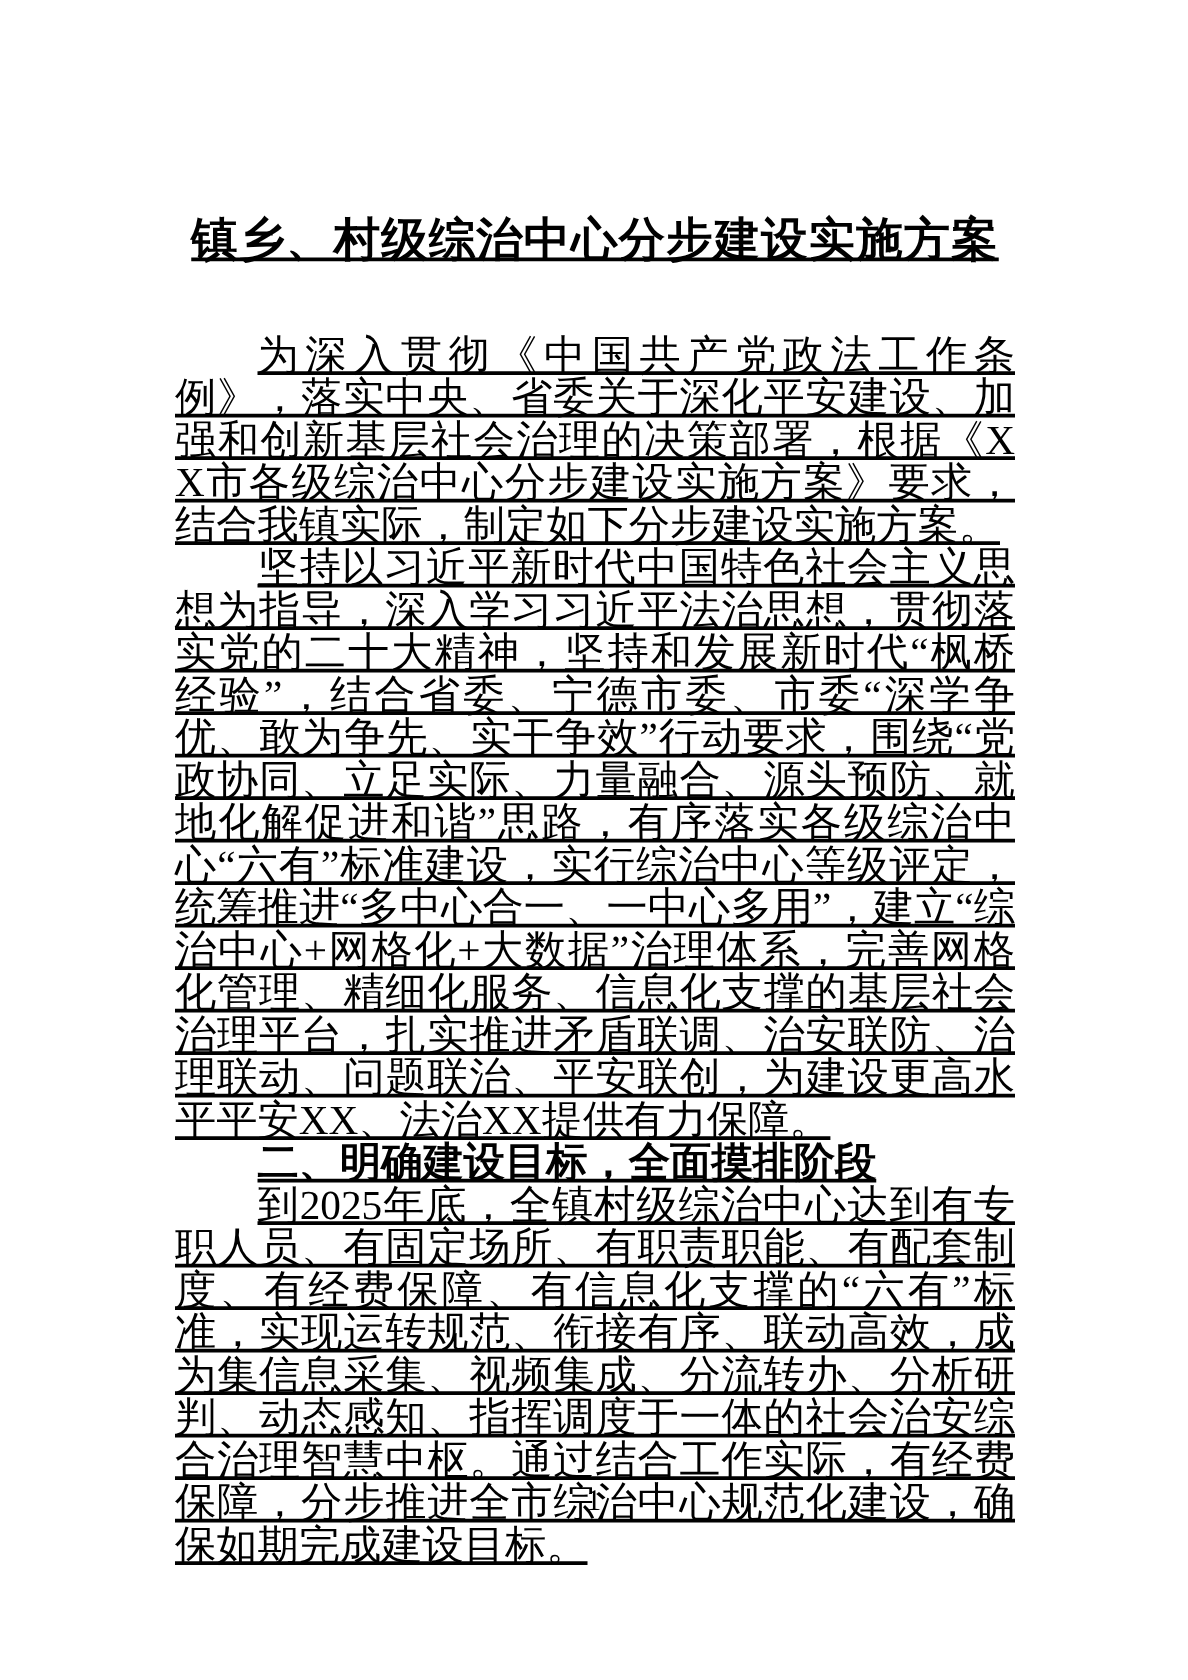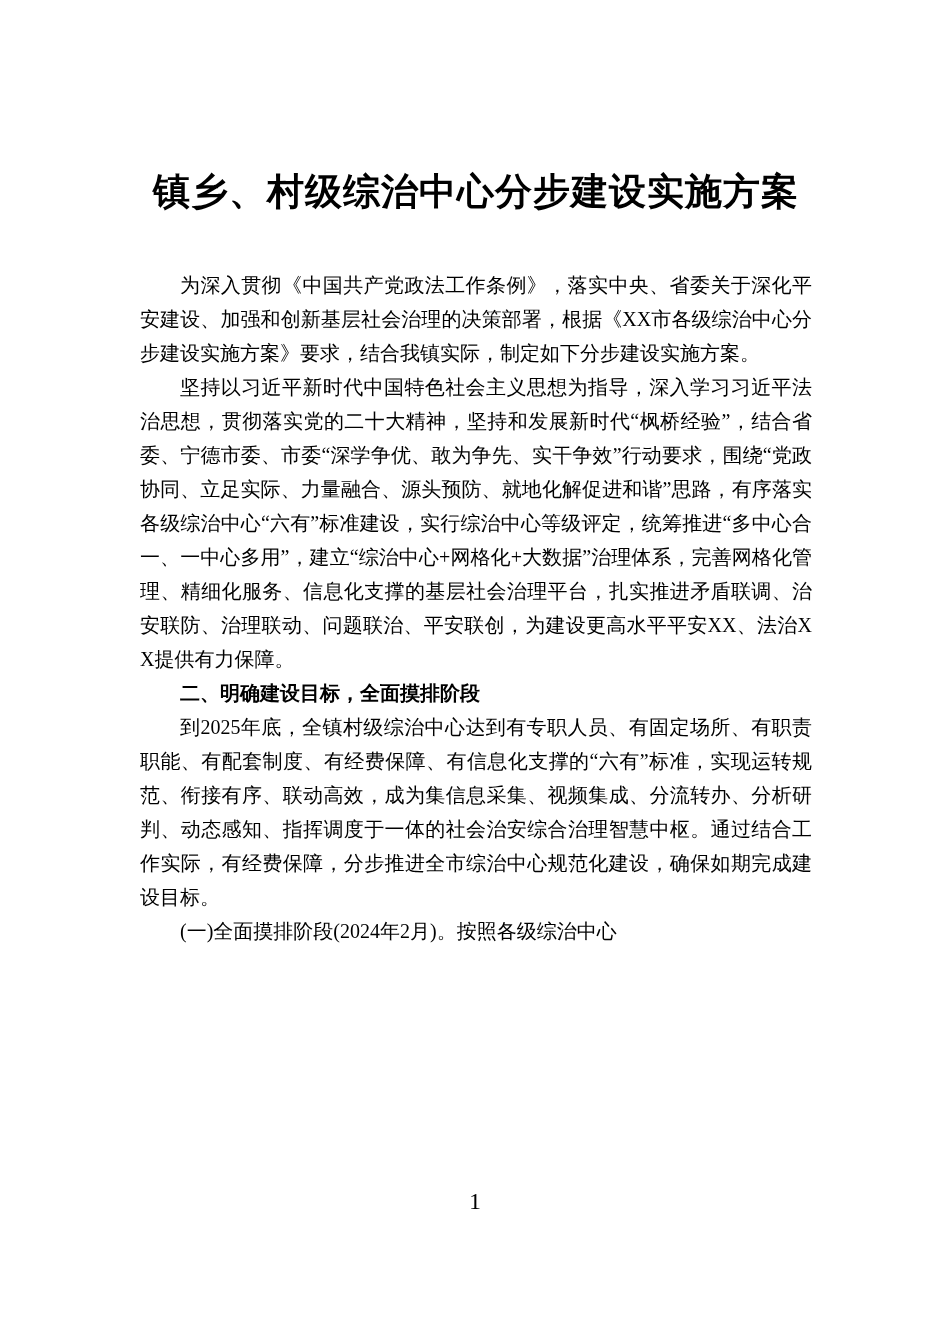--- a/index.html
+++ b/index.html
@@ -15,33 +15,34 @@
       font-family: "Liberation Serif", "DejaVu Serif", serif;
       overflow: hidden;
     }
     .page {
       box-sizing: border-box;
       width: 950px;
       height: 1344px;
       padding: 168px 138px 0 140px;
       position: relative;
       background: #ffffff;
+      text-decoration: underline;
     }
     .doc-title {
       margin: 0 0 52px 0;
       font-size: 37px;
       line-height: 48px;
       font-weight: bold;
       text-align: center;
       letter-spacing: 1px;
       font-family: "Liberation Sans", "DejaVu Sans", sans-serif;
     }
     .para {
       margin: 0;
-      font-size: 20px;
+      font-size: 33px;
       line-height: 34px;
       text-align: justify;
       text-indent: 2em;
       word-break: break-all;
     }
     .para.heading {
       font-weight: bold;
       text-align: left;
     }
     .page-number {
@@ -64,17 +65,16 @@
 
   <p class="para body">为深入贯彻《中国共产党政法工作条例》，落实中央、省委关于深化平安建设、加强和创新基层社会治理的决策部署，根据《XX市各级综治中心分步建设实施方案》要求，结合我镇实际，制定如下分步建设实施方案。</p>
 
 
   <p class="para body">坚持以习近平新时代中国特色社会主义思想为指导，深入学习习近平法治思想，贯彻落实党的二十大精神，坚持和发展新时代“枫桥经验”，结合省委、宁德市委、市委“深学争优、敢为争先、实干争效”行动要求，围绕“党政协同、立足实际、力量融合、源头预防、就地化解促进和谐”思路，有序落实各级综治中心“六有”标准建设，实行综治中心等级评定，统筹推进“多中心合一、一中心多用”，建立“综治中心+网格化+大数据”治理体系，完善网格化管理、精细化服务、信息化支撑的基层社会治理平台，扎实推进矛盾联调、治安联防、治理联动、问题联治、平安联创，为建设更高水平平安XX、法治XX提供有力保障。</p>
 
   <p class="para heading">二、明确建设目标，全面摸排阶段</p>
 
   <p class="para body">到2025年底，全镇村级综治中心达到有专职人员、有固定场所、有职责职能、有配套制度、有经费保障、有信息化支撑的“六有”标准，实现运转规范、衔接有序、联动高效，成为集信息采集、视频集成、分流转办、分析研判、动态感知、指挥调度于一体的社会治安综合治理智慧中枢。通过结合工作实际，有经费保障，分步推进全市综治中心规范化建设，确保如期完成建设目标。</p>
 
-  <p class="para body">(一)全面摸排阶段(2024年2月)。按照各级综治中心</p>
 
   <div class="page-number">1</div>
 
 </div>
 
 </body></html>

